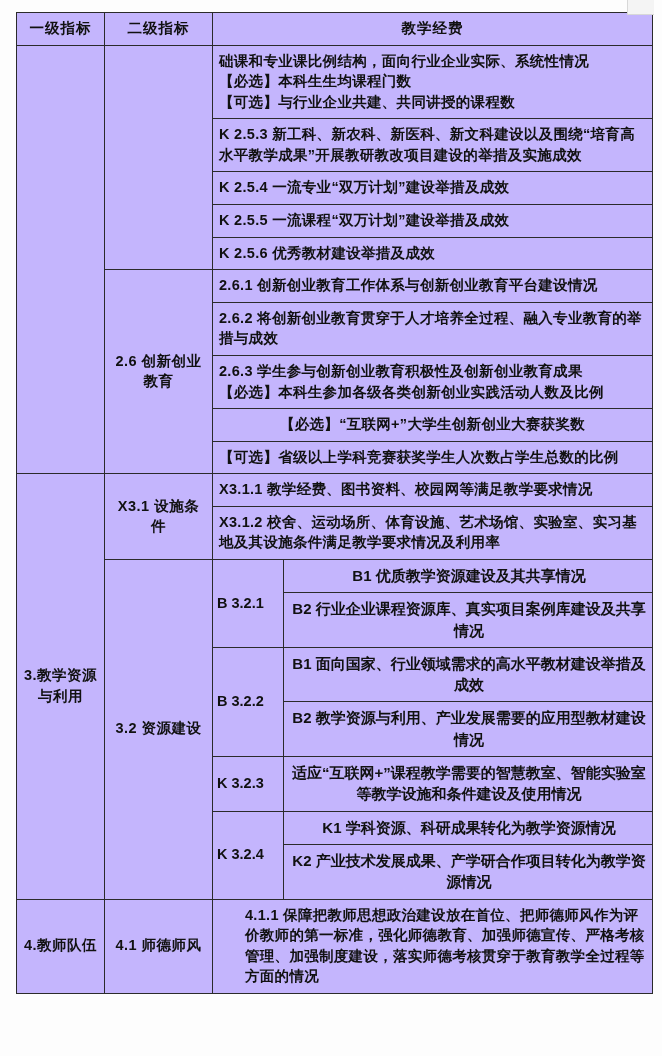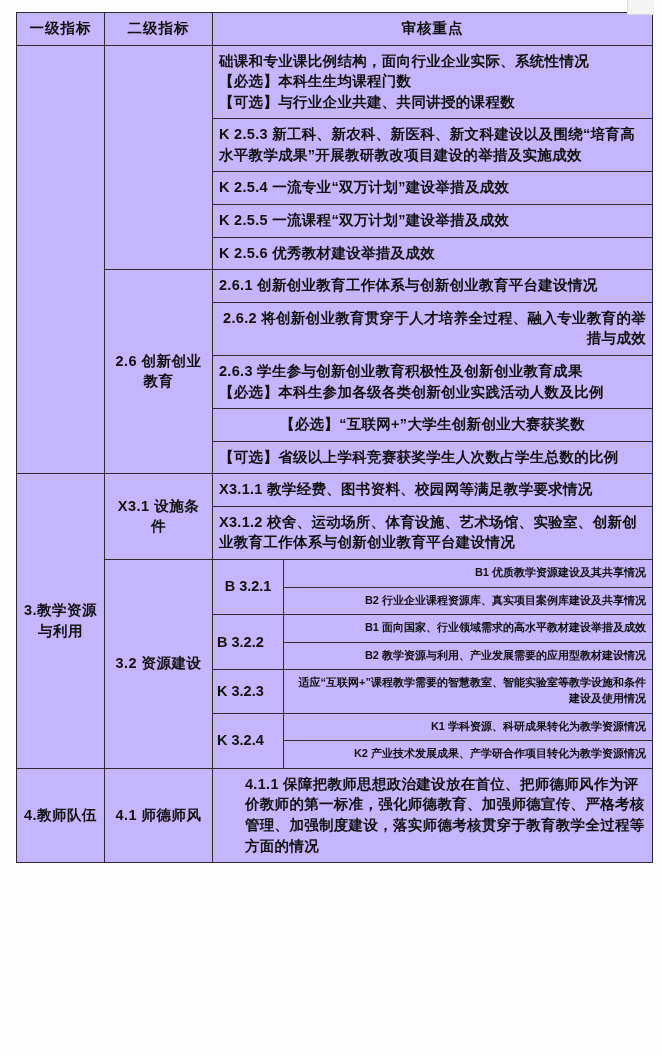--- a/index.html
+++ b/index.html
@@ -85,22 +85,22 @@
     font-size: 14.5px;
     line-height: 1.35;
   }
   .sub-items {
     vertical-align: top;
     padding: 0 !important;
   }
   .sub-item {
     padding: 5px 6px 6px 8px;
     border-bottom: 1px solid #2b2b2b;
-    text-align: right;
-    font-size: 11px;
+    text-align: center;
+    font-size: 15px;
     line-height: 1.42;
   }
   .sub-item:last-child {
     border-bottom: 0;
   }
   .nopad { padding: 0 !important; }
   .corner-mark {
     position: absolute;
     top: 0;
     right: 8px;
@@ -120,21 +120,21 @@
   <table class="doc-table">
     <colgroup>
       <col class="col1">
         <col class="col2">
         <col class="col3">
     </colgroup>
     <thead>
       <tr>
         <th class="hdr">一级指标</th>
         <th class="hdr">二级指标</th>
-        <th class="hdr">审核重点</th>
+        <th class="hdr">教学经费</th>
       </tr>
     </thead>
     <tbody>
 
       <tr>
         <td class="l1cell" rowspan="10"></td>
         <td class="l2cell" rowspan="5"></td>
         <td class="detail" style="white-space: pre-line;">础课和专业课比例结构，面向行业企业实际、系统性情况
 【必选】本科生生均课程门数
 【可选】与行业企业共建、共同讲授的课程数</td>
@@ -150,49 +150,49 @@
       </tr>
       <tr>
         <td class="detail" style="white-space: pre-line;">K 2.5.6 优秀教材建设举措及成效</td>
       </tr>
 
       <tr>
         <td class="l2cell" rowspan="5">2.6 创新创业教育</td>
         <td class="detail" style="white-space: pre-line;">2.6.1 创新创业教育工作体系与创新创业教育平台建设情况</td>
       </tr>
       <tr>
-        <td class="detail" style="white-space: pre-line; text-align: right;">2.6.2 将创新创业教育贯穿于人才培养全过程、融入专业教育的举措与成效</td>
+        <td class="detail" style="white-space: pre-line;">2.6.2 将创新创业教育贯穿于人才培养全过程、融入专业教育的举措与成效</td>
       </tr>
       <tr>
         <td class="detail" style="white-space: pre-line;">2.6.3 学生参与创新创业教育积极性及创新创业教育成果
 【必选】本科生参加各级各类创新创业实践活动人数及比例</td>
       </tr>
       <tr>
         <td class="detail" style="white-space: pre-line; text-align: center;">【必选】“互联网+”大学生创新创业大赛获奖数</td>
       </tr>
       <tr>
         <td class="detail" style="white-space: pre-line;">【可选】省级以上学科竞赛获奖学生人次数占学生总数的比例</td>
       </tr>
 
       <tr>
         <td class="l1cell" rowspan="6">3.教学资源与利用</td>
         <td class="l2cell" rowspan="2">X3.1 设施条件</td>
         <td class="detail" style="white-space: pre-line;">X3.1.1 教学经费、图书资料、校园网等满足教学要求情况</td>
       </tr>
       <tr>
-        <td class="detail" style="white-space: pre-line;">X3.1.2 校舍、运动场所、体育设施、艺术场馆、实验室、创新创业教育工作体系与创新创业教育平台建设情况</td>
+        <td class="detail" style="white-space: pre-line;">X3.1.2 校舍、运动场所、体育设施、艺术场馆、实验室、实习基地及其设施条件满足教学要求情况及利用率</td>
       </tr>
 
       <tr>
         <td class="l2cell" rowspan="4">3.2 资源建设</td>
         <td class="nopad">
           <table class="sub">
             <tbody>
                 <tr>
-              <td class="sub-code" rowspan="2" style="white-space: pre-line; text-align: center;">B 3.2.1</td>
+              <td class="sub-code" rowspan="2" style="white-space: pre-line;">B 3.2.1</td>
               <td class="sub-items nopad">
                 <div class="sub-item">B1 优质教学资源建设及其共享情况</div>
                 <div class="sub-item">B2 行业企业课程资源库、真实项目案例库建设及共享情况</div>
               </td>
             </tr>
           </tbody>
             </table>
         </td>
       </tr>
       <tr>

